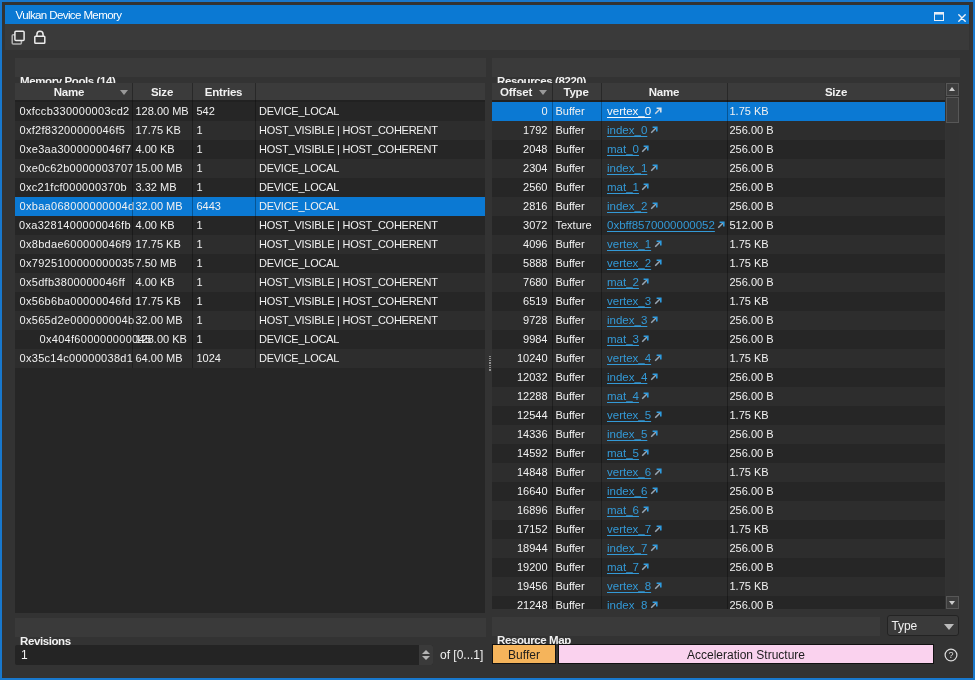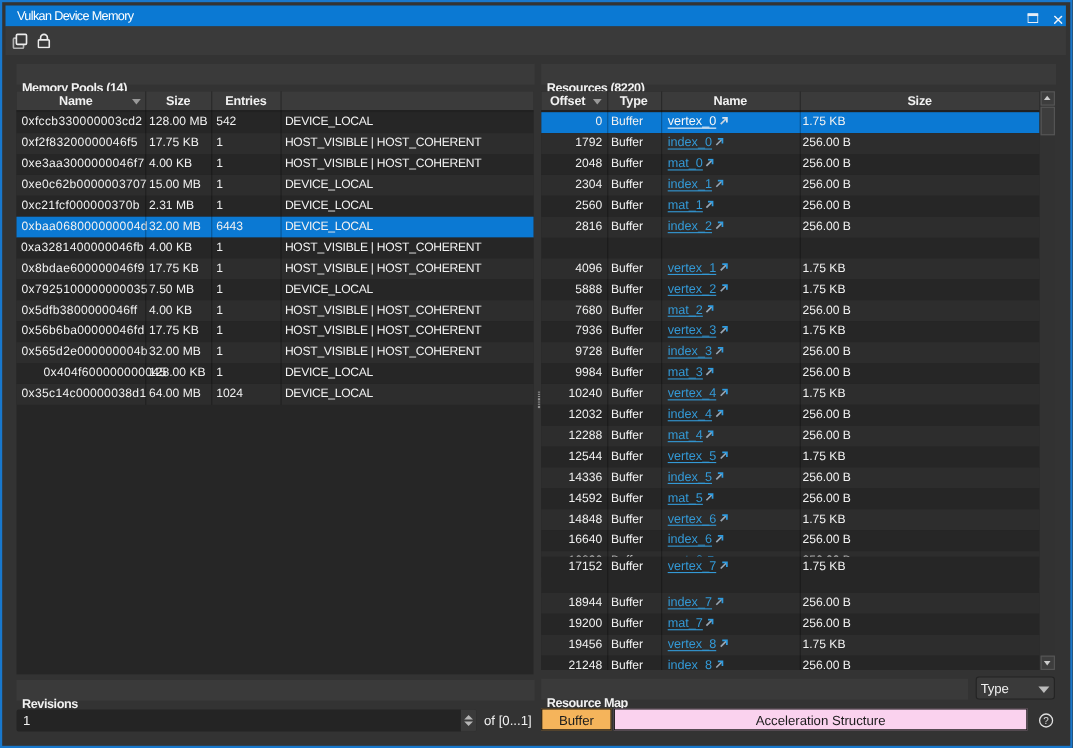--- a/index.html
+++ b/index.html
@@ -85,21 +85,21 @@
 <div class="cell" style="left:244px;letter-spacing:-0.25px;">HOST_VISIBLE | HOST_COHERENT</div>
 </div>
 <div class="row odd" style="top:76px;">
 <div class="cell" style="left:4.5px;letter-spacing:0.3px;">0xe0c62b0000003707</div>
 <div class="cell" style="left:120.5px;">15.00 MB</div>
 <div class="cell" style="left:181.5px;">1</div>
 <div class="cell" style="left:244px;letter-spacing:-0.25px;">DEVICE_LOCAL</div>
 </div>
 <div class="row even" style="top:95px;">
 <div class="cell" style="left:4.5px;letter-spacing:0.3px;">0xc21fcf000000370b</div>
-<div class="cell" style="left:120.5px;">2.31 MB</div>
+<div class="cell" style="left:120.5px;">3.32 MB</div>
 <div class="cell" style="left:181.5px;">1</div>
 <div class="cell" style="left:244px;letter-spacing:-0.25px;">DEVICE_LOCAL</div>
 </div>
 <div class="row sel" style="top:114px;">
 <div class="cell" style="left:4.5px;letter-spacing:0.3px;">0xbaa068000000004d</div>
 <div class="cell" style="left:120.5px;">32.00 MB</div>
 <div class="cell" style="left:181.5px;">6443</div>
 <div class="cell" style="left:244px;letter-spacing:-0.25px;">DEVICE_LOCAL</div>
 </div>
 <div class="row even" style="top:133px;">
@@ -220,20 +220,29 @@
 </div>
 <div class="row odd" style="top:114px;">
 <div class="cell num" style="left:0px;width:55.5px;">2816</div>
 <div class="cell" style="left:63.5px;">Buffer</div>
 <div class="cell" style="left:115px;top:2.8px;"><a class="lnk">index_2</a><svg class="arr" width="8" height="8" viewBox="0 0 8 8">
           <path d="M1.2 6.8 L6.2 1.8" stroke="#9aa7b4" stroke-width="1.5"></path>
           <path d="M2.6 1.2 L6.8 1.2 L6.8 5.4" fill="none" stroke="#2d9be0" stroke-width="1.6"></path>
         </svg></div>
 <div class="cell" style="left:237.5px;">256.00 B</div>
 </div>
+<div class="row even" style="top:133px;">
+<div class="cell num" style="left:0px;width:55.5px;">3072</div>
+<div class="cell" style="left:63.5px;">Texture</div>
+<div class="cell" style="left:115px;top:2.8px;"><a class="lnk">0xbff8570000000052</a><svg class="arr" width="8" height="8" viewBox="0 0 8 8">
+          <path d="M1.2 6.8 L6.2 1.8" stroke="#9aa7b4" stroke-width="1.5"></path>
+          <path d="M2.6 1.2 L6.8 1.2 L6.8 5.4" fill="none" stroke="#2d9be0" stroke-width="1.6"></path>
+        </svg></div>
+<div class="cell" style="left:237.5px;">512.00 B</div>
+</div>
 <div class="row odd" style="top:152px;">
 <div class="cell num" style="left:0px;width:55.5px;">4096</div>
 <div class="cell" style="left:63.5px;">Buffer</div>
 <div class="cell" style="left:115px;top:2.8px;"><a class="lnk">vertex_1</a><svg class="arr" width="8" height="8" viewBox="0 0 8 8">
           <path d="M1.2 6.8 L6.2 1.8" stroke="#9aa7b4" stroke-width="1.5"></path>
           <path d="M2.6 1.2 L6.8 1.2 L6.8 5.4" fill="none" stroke="#2d9be0" stroke-width="1.6"></path>
         </svg></div>
 <div class="cell" style="left:237.5px;">1.75 KB</div>
 </div>
 <div class="row even" style="top:171px;">
@@ -248,21 +257,21 @@
 <div class="row odd" style="top:190px;">
 <div class="cell num" style="left:0px;width:55.5px;">7680</div>
 <div class="cell" style="left:63.5px;">Buffer</div>
 <div class="cell" style="left:115px;top:2.8px;"><a class="lnk">mat_2</a><svg class="arr" width="8" height="8" viewBox="0 0 8 8">
           <path d="M1.2 6.8 L6.2 1.8" stroke="#9aa7b4" stroke-width="1.5"></path>
           <path d="M2.6 1.2 L6.8 1.2 L6.8 5.4" fill="none" stroke="#2d9be0" stroke-width="1.6"></path>
         </svg></div>
 <div class="cell" style="left:237.5px;">256.00 B</div>
 </div>
 <div class="row even" style="top:209px;">
-<div class="cell num" style="left:0px;width:55.5px;">7936</div>
+<div class="cell num" style="left:0px;width:55.5px;">6519</div>
 <div class="cell" style="left:63.5px;">Buffer</div>
 <div class="cell" style="left:115px;top:2.8px;"><a class="lnk">vertex_3</a><svg class="arr" width="8" height="8" viewBox="0 0 8 8">
           <path d="M1.2 6.8 L6.2 1.8" stroke="#9aa7b4" stroke-width="1.5"></path>
           <path d="M2.6 1.2 L6.8 1.2 L6.8 5.4" fill="none" stroke="#2d9be0" stroke-width="1.6"></path>
         </svg></div>
 <div class="cell" style="left:237.5px;">1.75 KB</div>
 </div>
 <div class="row odd" style="top:228px;">
 <div class="cell num" style="left:0px;width:55.5px;">9728</div>
 <div class="cell" style="left:63.5px;">Buffer</div>
@@ -355,21 +364,21 @@
 </div>
 <div class="row odd" style="top:418px;">
 <div class="cell num" style="left:0px;width:55.5px;">16896</div>
 <div class="cell" style="left:63.5px;">Buffer</div>
 <div class="cell" style="left:115px;top:2.8px;"><a class="lnk">mat_6</a><svg class="arr" width="8" height="8" viewBox="0 0 8 8">
           <path d="M1.2 6.8 L6.2 1.8" stroke="#9aa7b4" stroke-width="1.5"></path>
           <path d="M2.6 1.2 L6.8 1.2 L6.8 5.4" fill="none" stroke="#2d9be0" stroke-width="1.6"></path>
         </svg></div>
 <div class="cell" style="left:237.5px;">256.00 B</div>
 </div>
-<div class="row even" style="top:423px;">
+<div class="row even" style="top:437px;">
 <div class="cell num" style="left:0px;width:55.5px;">17152</div>
 <div class="cell" style="left:63.5px;">Buffer</div>
 <div class="cell" style="left:115px;top:2.8px;"><a class="lnk">vertex_7</a><svg class="arr" width="8" height="8" viewBox="0 0 8 8">
           <path d="M1.2 6.8 L6.2 1.8" stroke="#9aa7b4" stroke-width="1.5"></path>
           <path d="M2.6 1.2 L6.8 1.2 L6.8 5.4" fill="none" stroke="#2d9be0" stroke-width="1.6"></path>
         </svg></div>
 <div class="cell" style="left:237.5px;">1.75 KB</div>
 </div>
 <div class="row odd" style="top:456px;">
 <div class="cell num" style="left:0px;width:55.5px;">18944</div>

